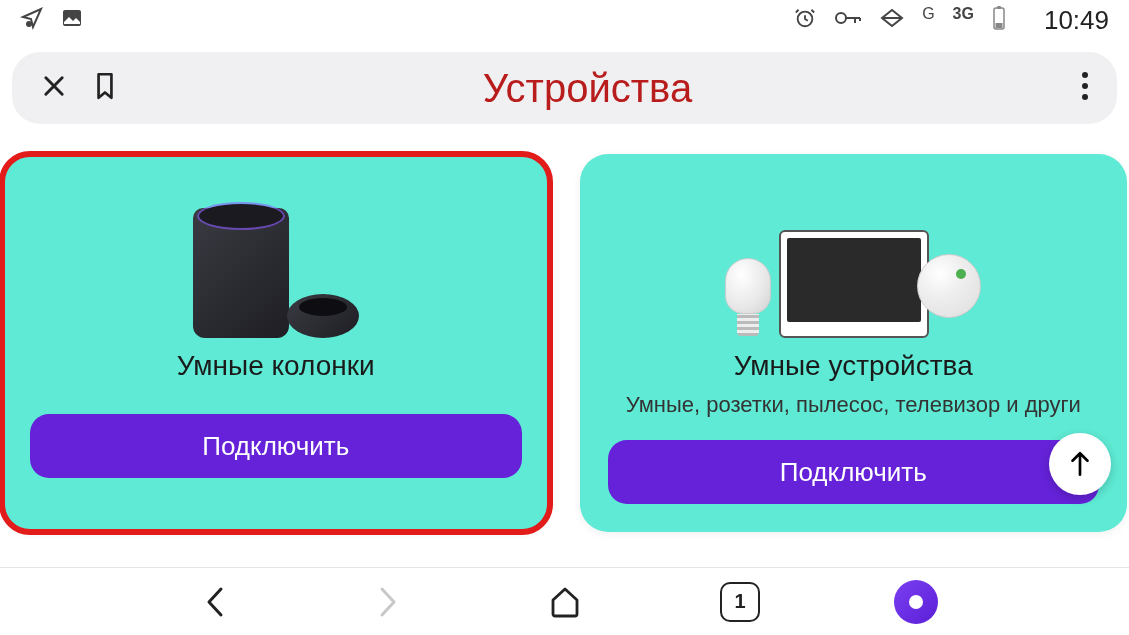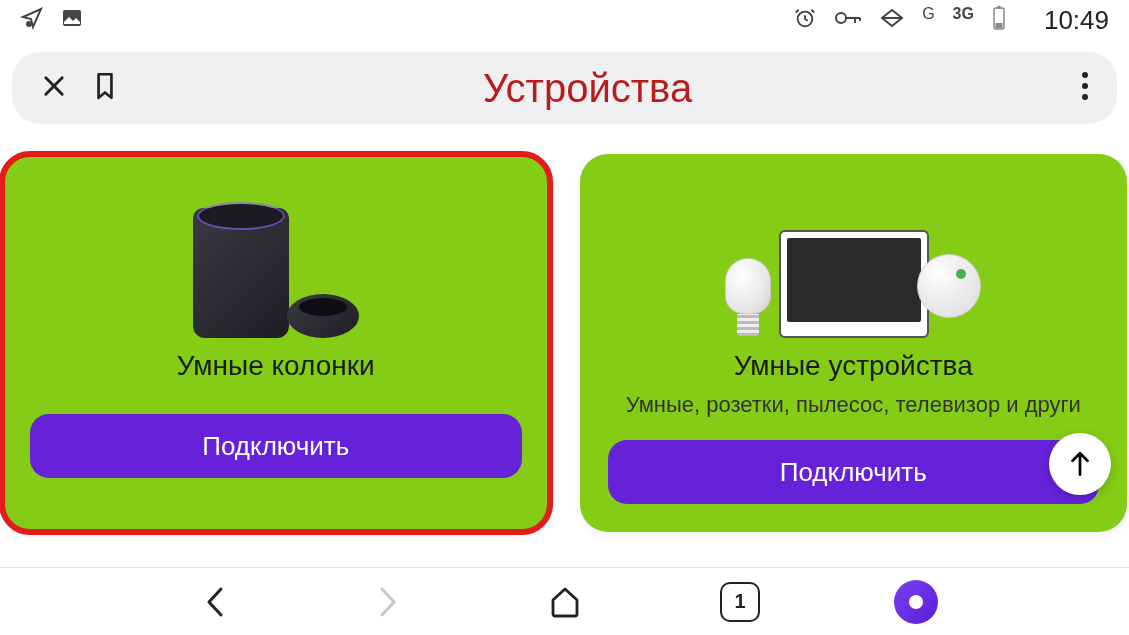--- a/index.html
+++ b/index.html
@@ -51,21 +51,21 @@
     }
 
     
     .content {
       padding: 30px 2px 0 2px;
       display: flex;
       gap: 30px;
     }
     .card {
       flex: 1;
-      background: #84cc16;
+      background: #5eead4;
       border-radius: 28px;
       box-shadow: 0 2px 10px rgba(0,0,0,0.06);
       padding: 24px 28px 28px 28px;
       display: flex;
       flex-direction: column;
       align-items: center;
       min-height: 340px;
     }
     .card.highlighted {
       outline: 6px solid #e21b1b;

